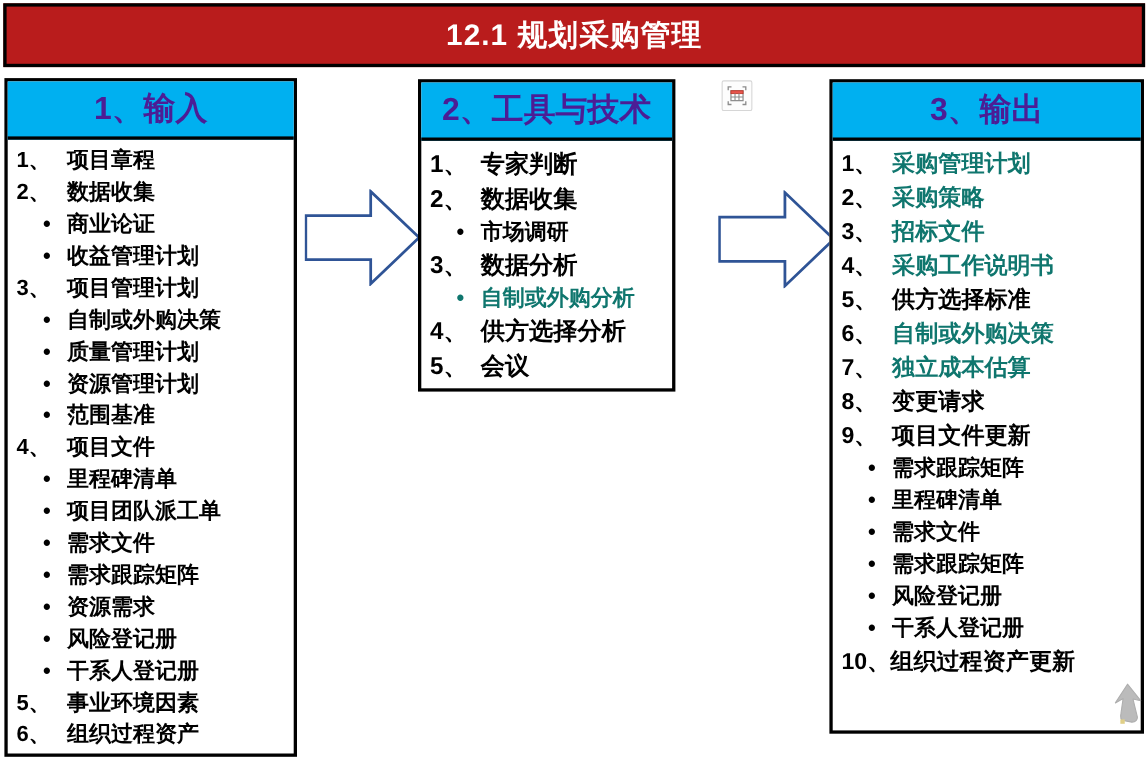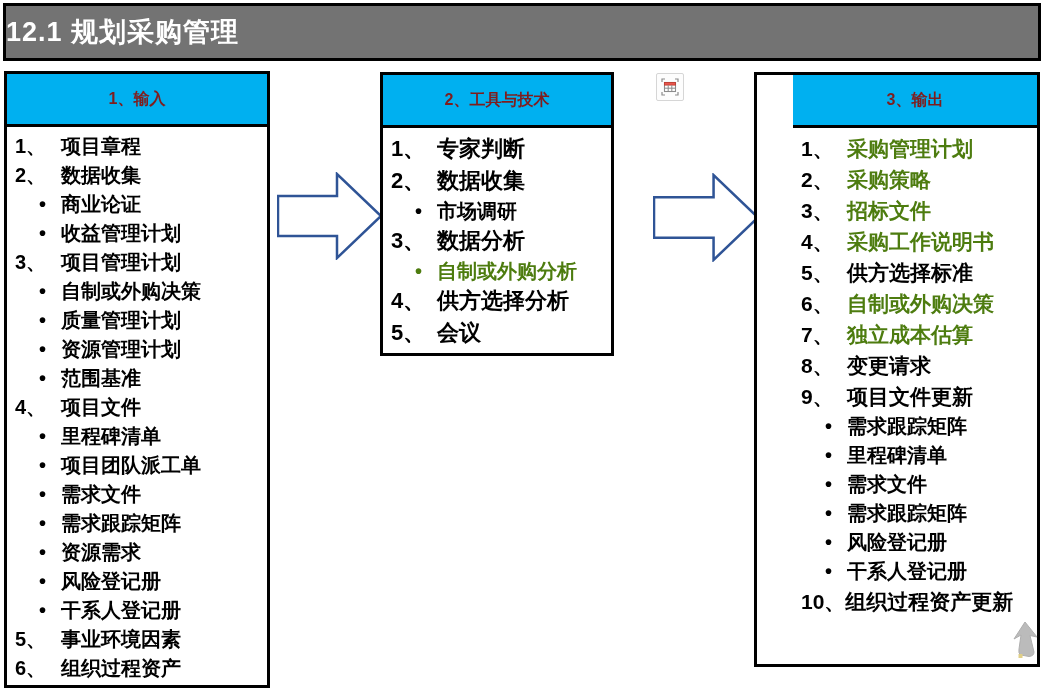--- a/index.html
+++ b/index.html
@@ -2,43 +2,43 @@
 <html><head>
 <meta charset="utf-8">
 <style>
   html,body { margin:0; padding:0; background:#ffffff; }
   .canvas {
     position:relative; width:1044px; height:690px; background:#ffffff;
     font-family:"Liberation Sans","DejaVu Sans",sans-serif; overflow:hidden;
   }
   .title-bar {
     position:absolute; left:3px; top:3px; width:1032px; height:52px;
-    background:#737373; border:3px solid #000;
-    display:flex; align-items:center; justify-content:flex-start;
+    background:#b91c1c; border:3px solid #000;
+    display:flex; align-items:center; justify-content:center;
   }
   .title-bar span {
     color:#fff; font-size:27px; font-weight:700; letter-spacing:1px;
   }
   .column {
     position:absolute; background:#fff; border:3px solid #000; box-sizing:border-box;
   }
   .col-1 { left:4px;   top:71px; width:266px; height:617px; }
   .col-2 { left:380px; top:72px; width:234px; height:284px; }
-  .col-3 { left:754px; top:72px; width:286px; height:595px;padding-left:36px; }
+  .col-3 { left:754px; top:72px; width:286px; height:595px; }
   .col-header {
     height:50px; background:#00B0F0; border-bottom:3px solid #000;
     display:flex; align-items:center; justify-content:center;
   }
-  .col-header span { color:#7f1d1d; font-size:16px; font-weight:700; }
+  .col-header span { color:#4c1d95; font-size:29px; font-weight:700; }
   .col-body { padding:5px 6px 0 8px; }
   .row { display:flex; align-items:baseline; font-weight:600; color:#000; }
   .row .num { flex:0 0 46px; box-sizing:border-box; white-space:nowrap; }
   .row .txt { flex:1 1 auto; }
   .row.sub .num { padding-left:24px; }
-  .red { color:#4d7c0f; }
+  .red { color:#0f766e; }
   
   .col-1 .row { font-size:20px; line-height:29px; }
   .col-2 .row { font-size:22px; line-height:32px; }
   .col-2 .row.sub { font-size:20px; line-height:28px; }
   .col-3 .row { font-size:21px; line-height:31px; }
   .col-3 .row.sub { font-size:20px; line-height:29px; }
   .row.wrap { display:block; padding-left:30px; text-indent:-30px; }
   .row.wrap .num, .row.wrap .txt { display:inline; padding:0; }
   .arrow { position:absolute; }
   .capture-btn {

